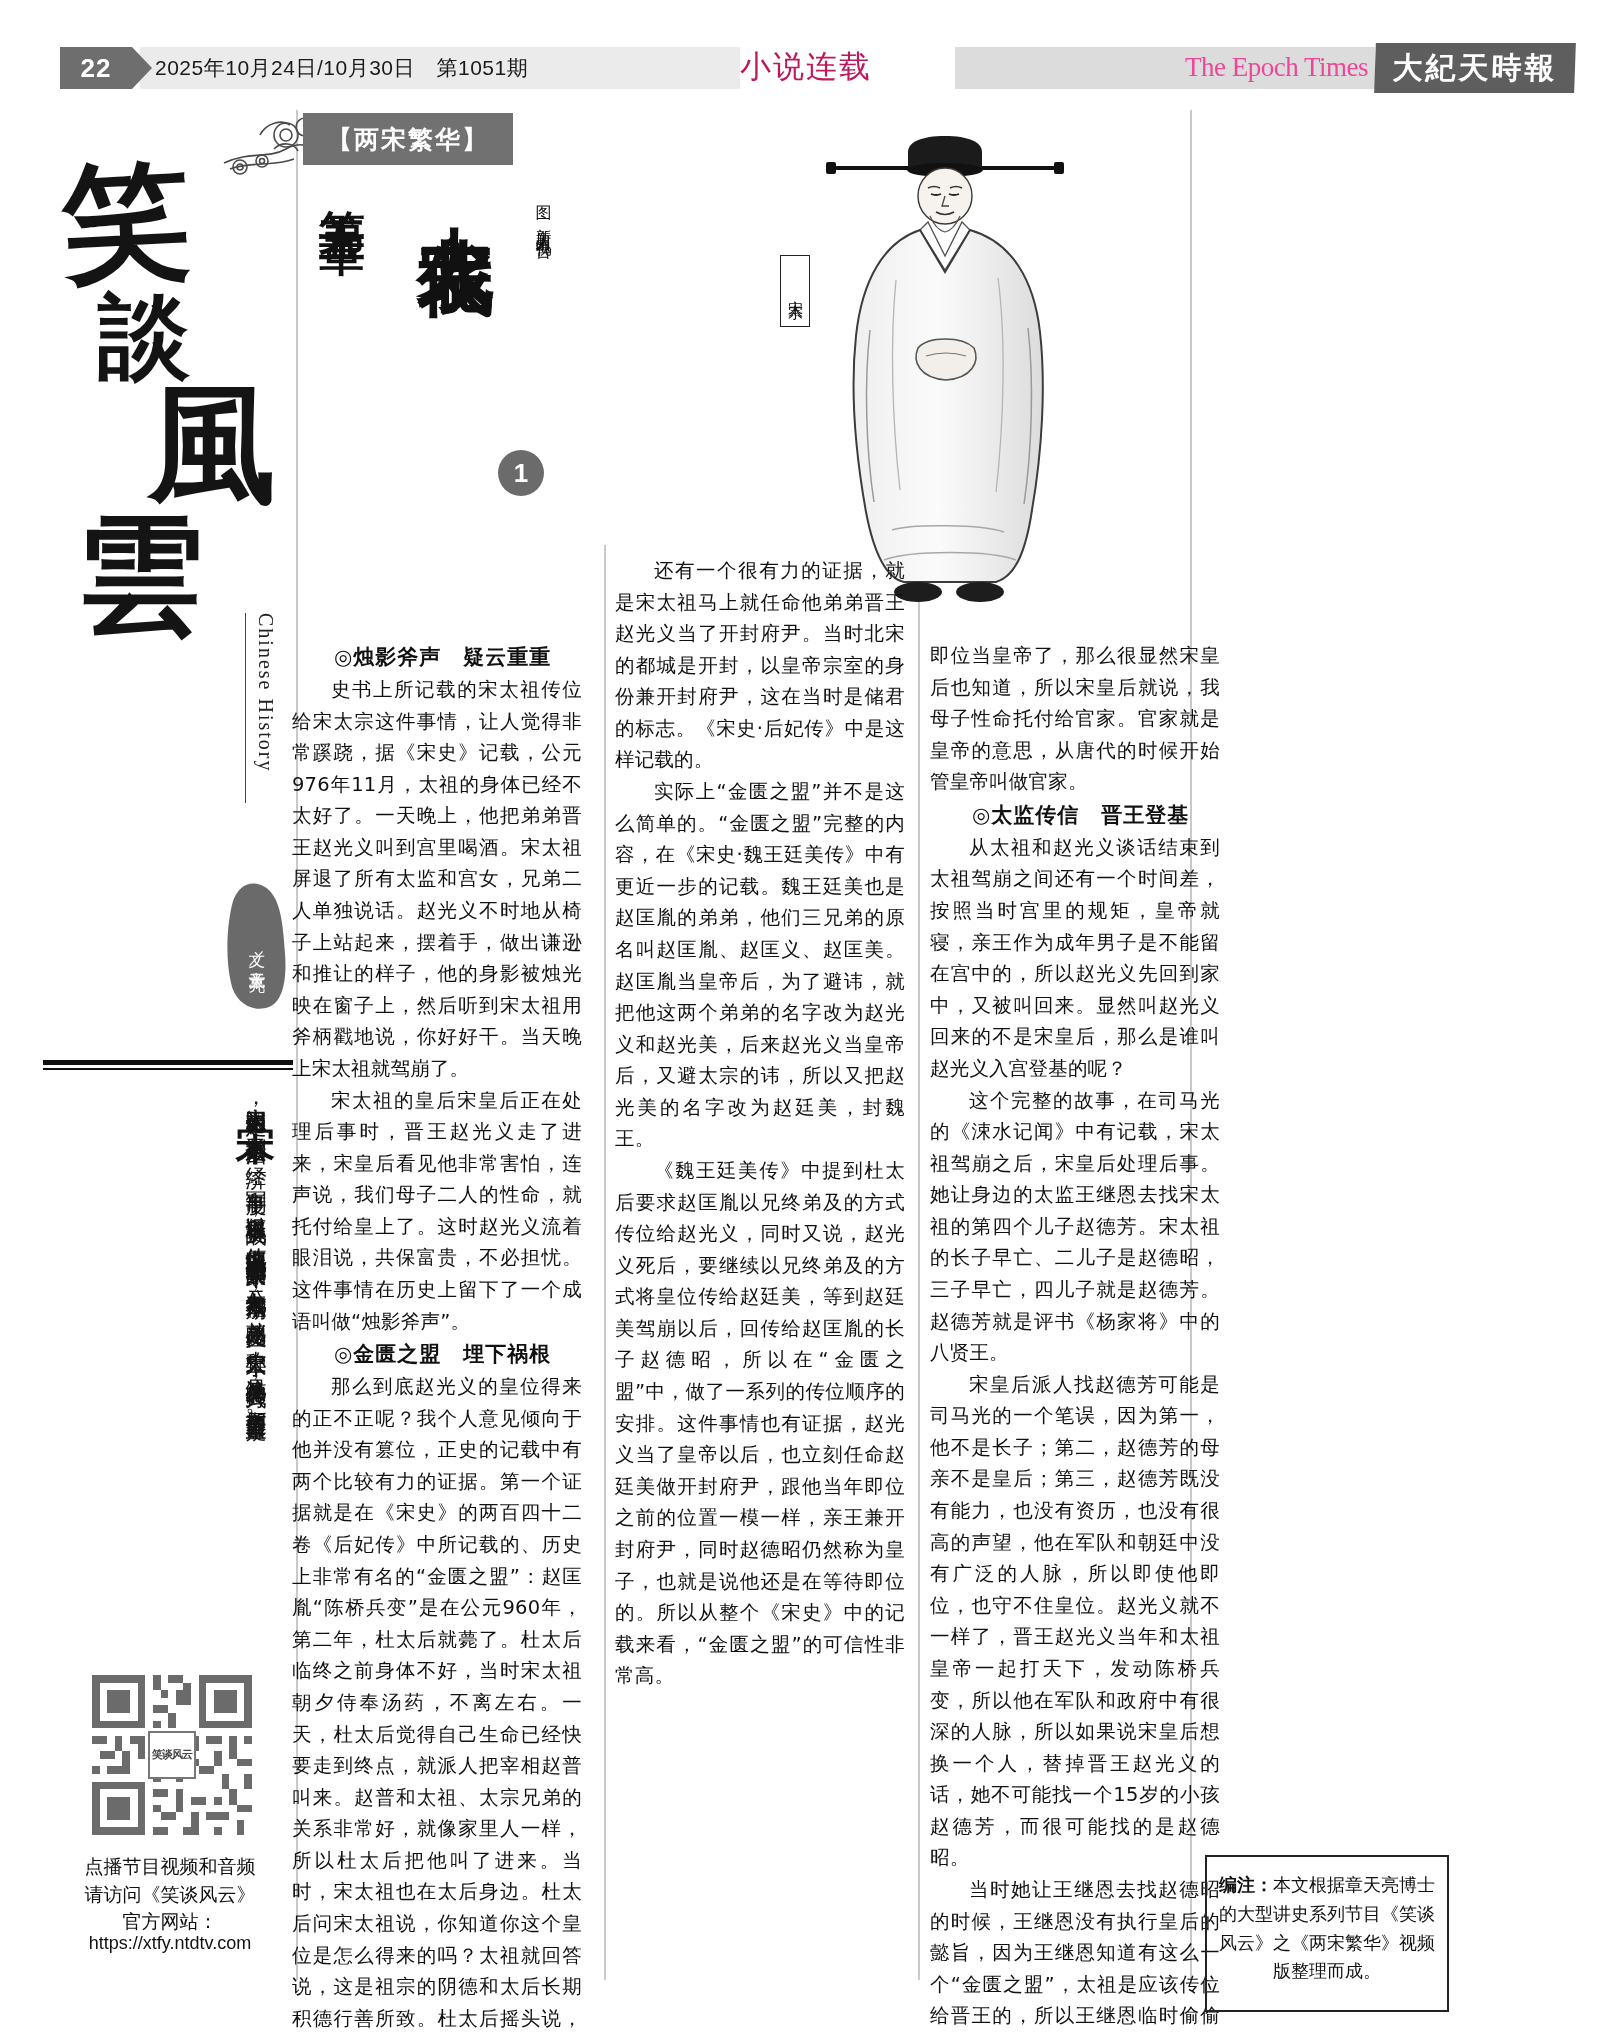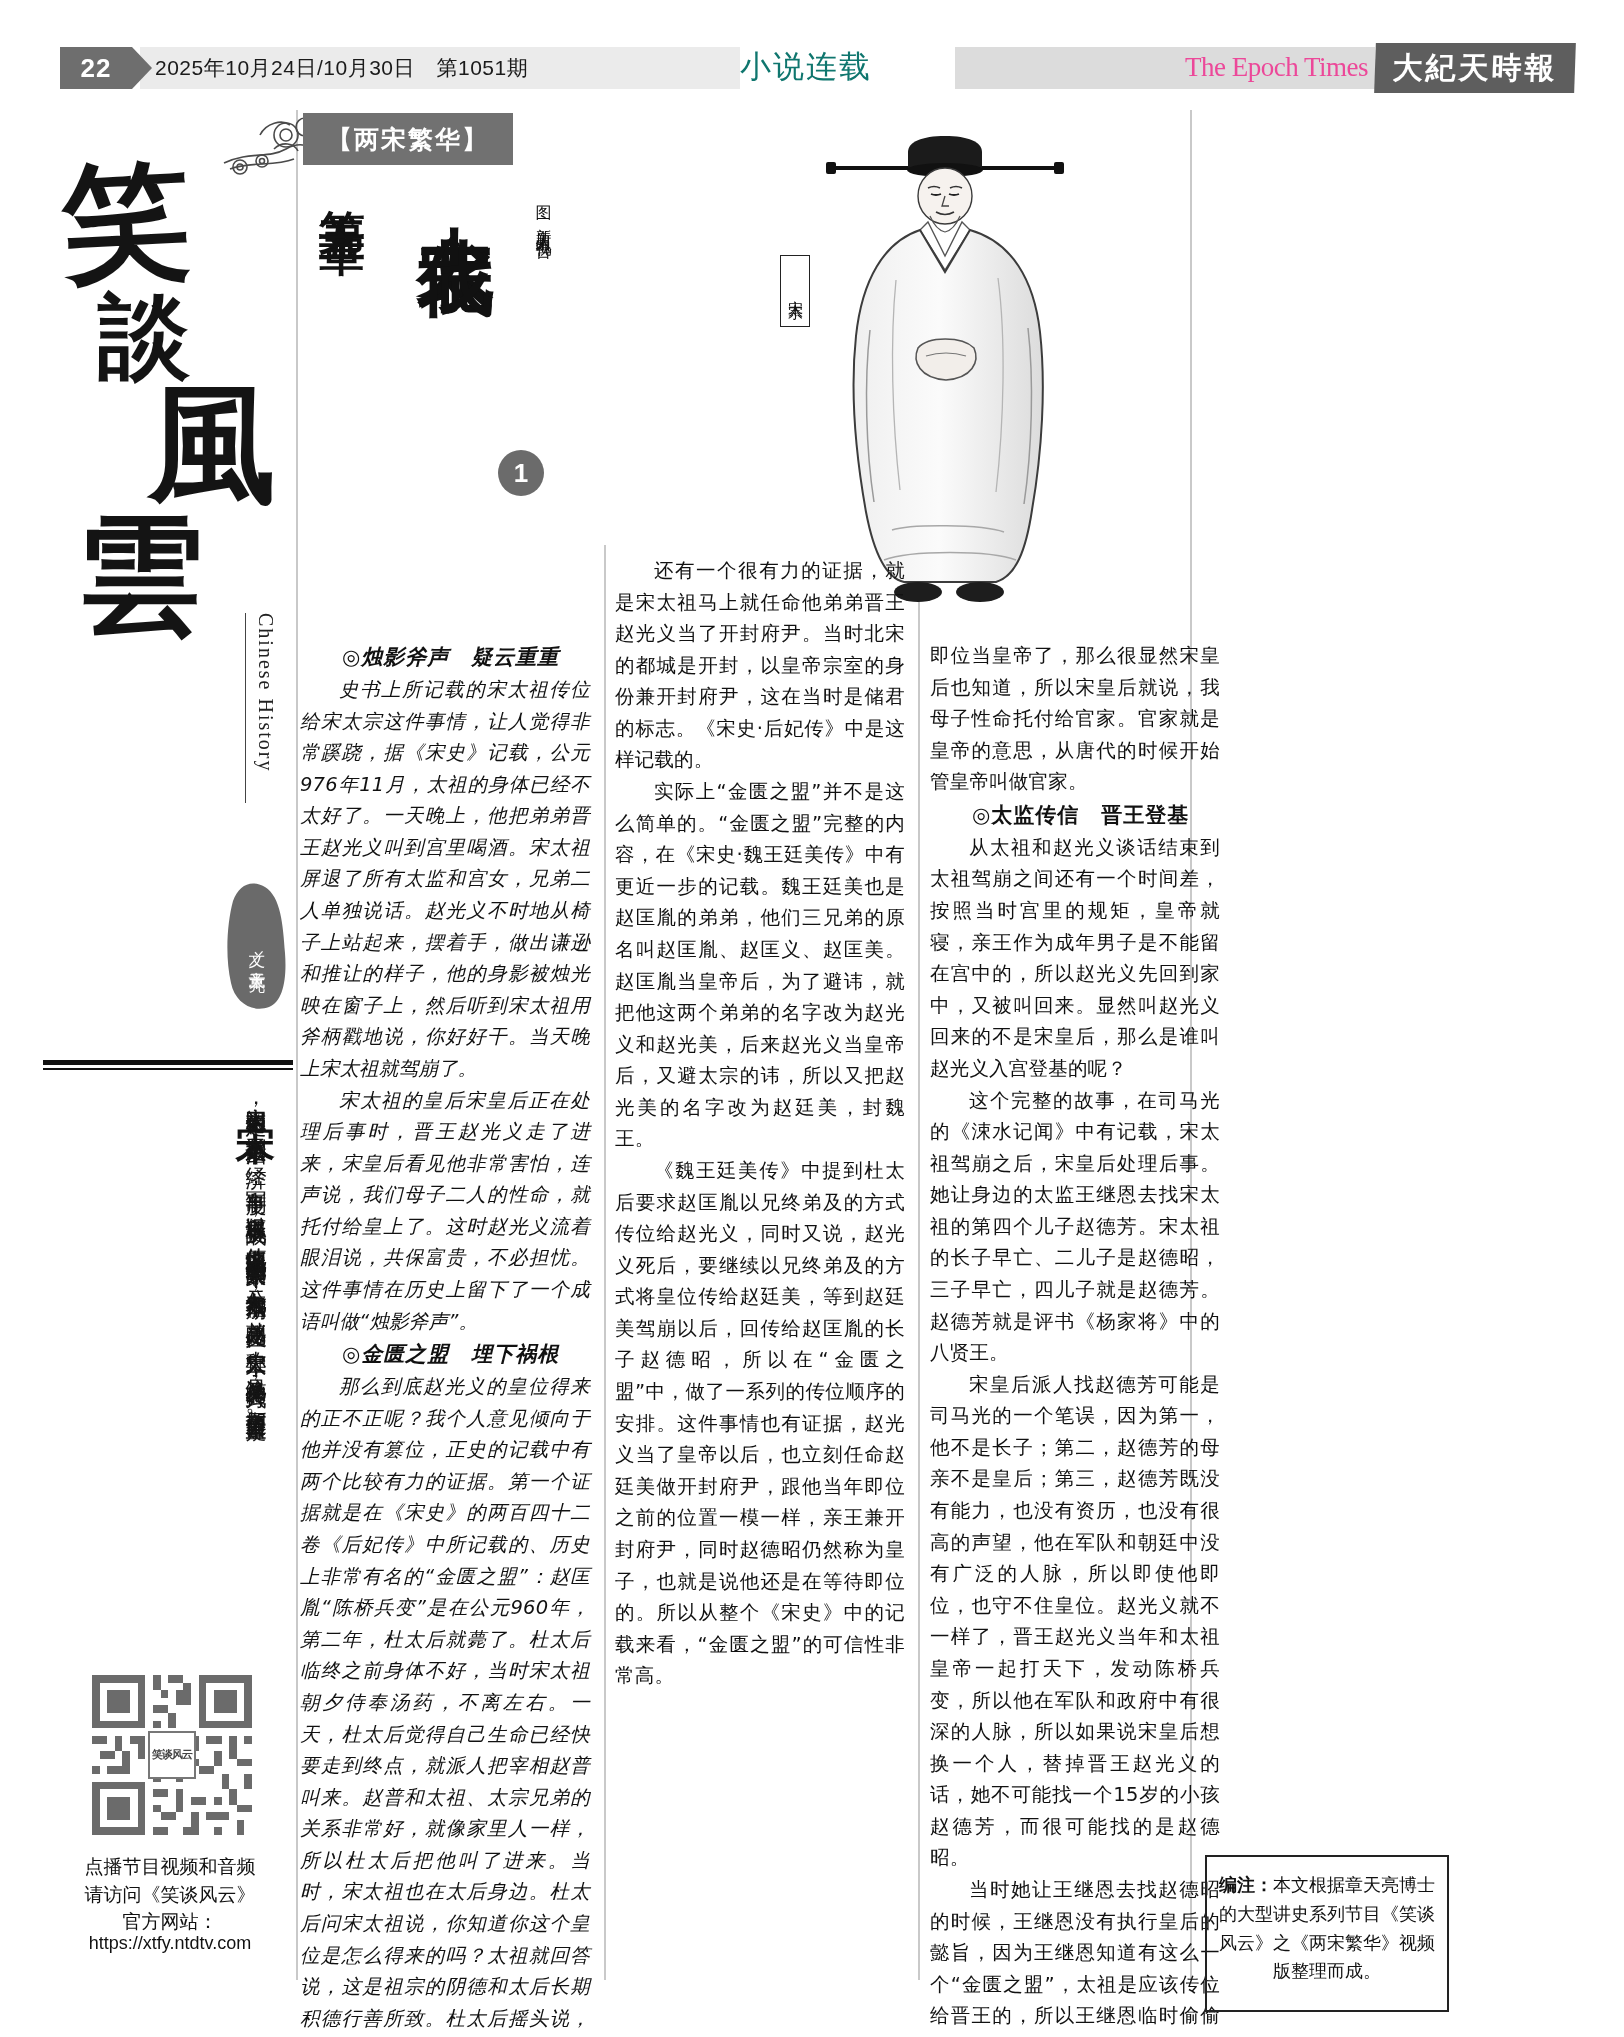--- a/index.html
+++ b/index.html
@@ -35,21 +35,21 @@
     border-bottom:21px solid transparent;
   }
   .issue-date {
     position:absolute; left:155px; top:48px; height:40px;
     display:flex; align-items:center;
     font-size:21px; color:#1a1a1a;
     letter-spacing:0.5px;
   }
   .section-title {
     position:absolute; left:740px; top:46px;
-    font-size:31px; color:#0f766e; letter-spacing:2px;
+    font-size:31px; color:#be185d; letter-spacing:2px;
   }
   .mast-right-band {
     position:absolute; left:955px; top:47px; width:420px; height:42px;
     background:#dcdcdc;
   }
   .epoch-en {
     position:absolute; left:1185px; top:52px;
     font-family:"Liberation Serif", serif;
     font-size:27px; color:#ec4899; letter-spacing:-0.5px;
   }
@@ -196,21 +196,21 @@
     text-align:justify;
     text-justify:inter-character;
     letter-spacing:0.2px;
   }
   .col p { margin:0 0 0 0; text-indent:2em; }
   .sub {
     margin:10px 0 8px 0; text-indent:0;
     font-size:21px; font-weight:bold; letter-spacing:1px;
   }
 
-  #col2 { left:300px; top:640px;  width:290px; height:1340px;font-style:italic; }
+  #col2 { left:292px; top:640px;  width:290px; height:1340px; }
   #col3 { left:615px; top:555px;  width:290px; height:1425px; }
   #col4 { left:930px; top:640px;  width:290px; height:1140px; }
 
   .editor-note {
     position:absolute; left:1205px; top:1855px; width:244px;
     border:2px solid #222; padding:14px 10px 24px 10px;
     font-family:Liberation Serif, serif;
     font-size:18px; line-height:1.6; text-align:center; color:#111;
   }
   .editor-note b { font-weight:bold; }

